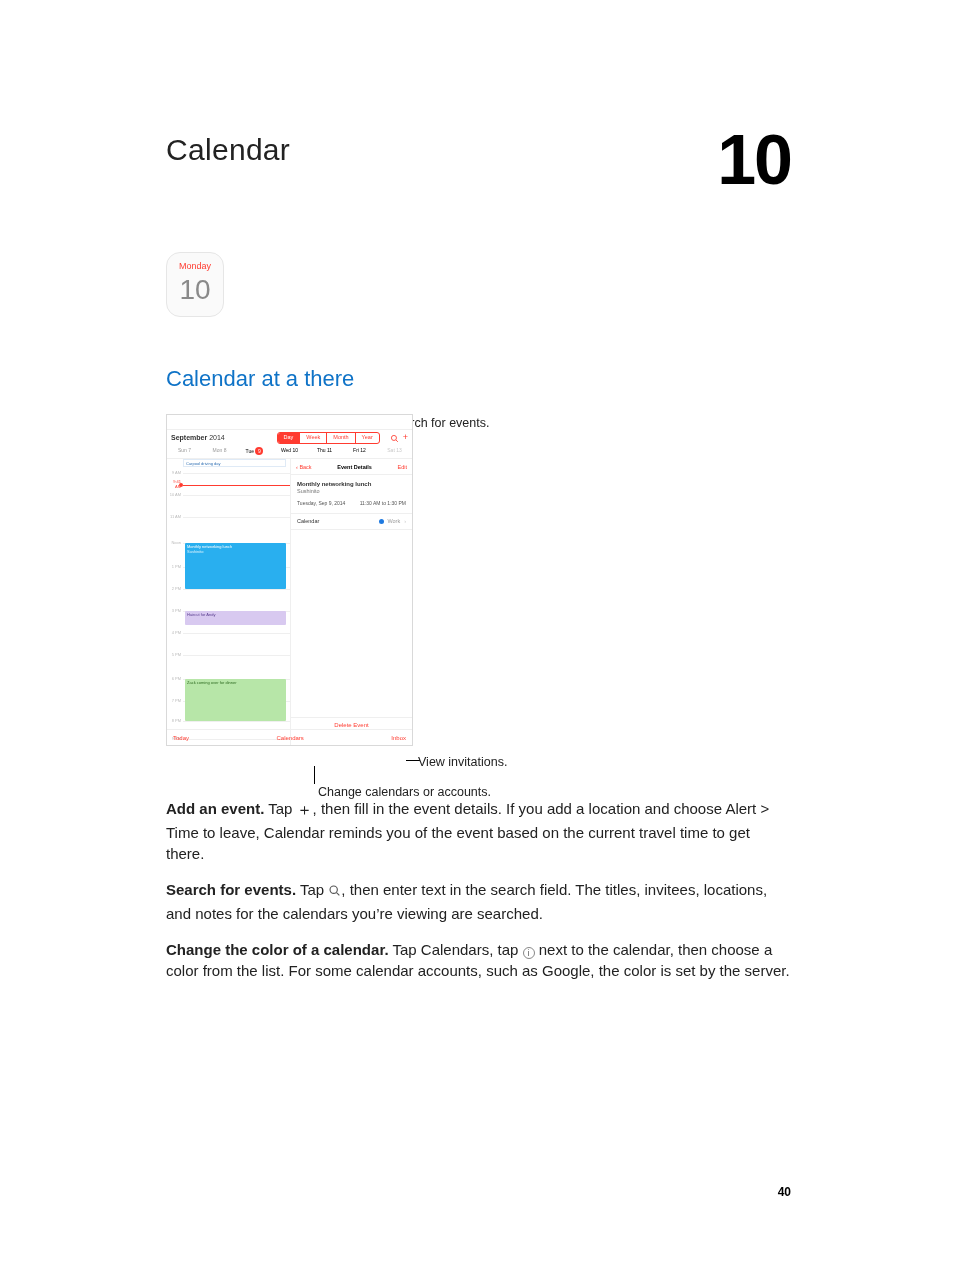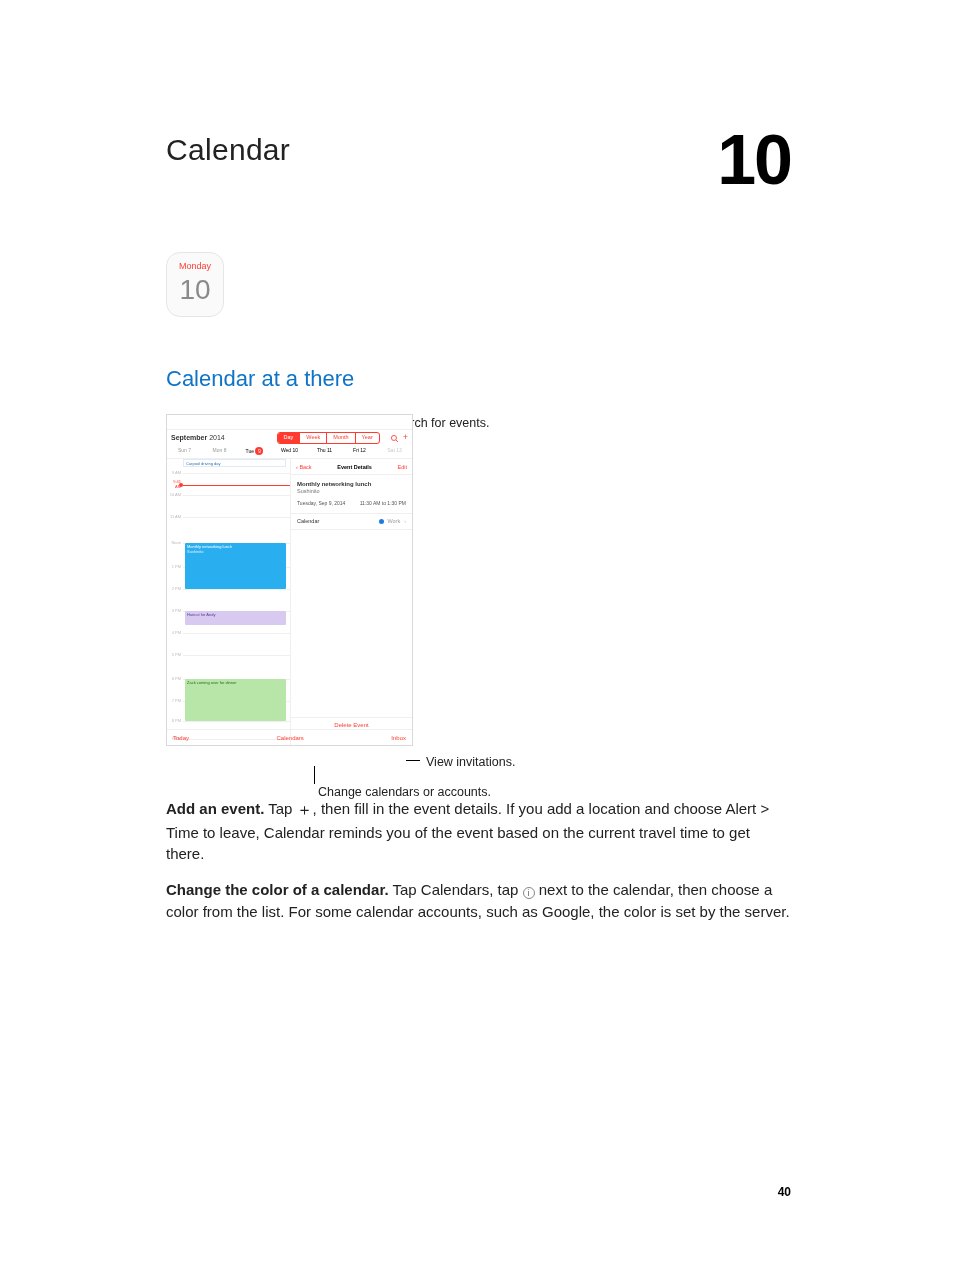--- a/index.html
+++ b/index.html
@@ -33,21 +33,21 @@
   .app-icon .dow{font-size:9px;color:#ff3b30;margin-top:3px}
   .app-icon .dnum{font-size:28px;font-weight:200;color:#8a8a8a;margin-top:-3px}
 
   h2.section{color:var(--blue);font-weight:400;font-size:22px;margin:0 0 6px}
 
   
   .figwrap{position:relative;width:420px}
   .callout{position:absolute;font-size:12.5px;color:#222}
   .co-views{left:62px;top:0}
   .co-search{left:222px;top:0}
-  .co-inv{left:260px;top:339px}
+  .co-inv{left:252px;top:339px}
   .co-acc{left:152px;top:369px}
   .lead{position:absolute;background:#000}
   .lead.v{width:1px}
   .lead.h{height:1px}
 
   
   .ipad{position:relative;margin-top:20px;width:247px;height:332px;border:1px solid var(--hair);background:#fff;font-family:"Helvetica Neue",Helvetica,Arial,sans-serif;color:#333}
   .ipad .topbar{height:15px;border-bottom:1px solid var(--hair2)}
   .ipad .tb-row{display:flex;align-items:center;height:15px;padding:0 4px;gap:4px}
   .ipad .month{font-size:7px}
@@ -255,18 +255,24 @@
       <div class="callout co-inv">View invitations.</div>
       <div class="lead v" style="left:148px;top:352px;height:18px"></div>
       <div class="callout co-acc">Change calendars or accounts.</div>
     </div>
 
     <div class="paras">
       <p class="para">
         <b>Add an event.</b><span> Tap </span><span class="inline-plus">＋</span><span>, then fill in the event details. If you add a location and choose Alert &gt; Time to leave, Calendar reminds you of the event based on the current travel time to get there.</span>
       </p>
       <p class="para">
+        <b>Search for events.</b><span> Tap </span><span class="inline-icon"><svg viewBox="0 0 16 16" fill="none" stroke="#555" stroke-width="1.4">
+              <circle cx="7" cy="7" r="4.5"></circle>
+              <line x1="10.5" y1="10.5" x2="14" y2="14"></line>
+            </svg></span><span>, then enter text in the search field. The titles, invitees, locations, and notes for the calendars you’re viewing are searched.</span>
+      </p>
+      <p class="para">
         <b>Change the color of a calendar.</b><span> Tap Calendars, tap </span><span class="inline-info">i</span><span> next to the calendar, then choose a color from the list. For some calendar accounts, such as Google, the color is set by the server.</span>
       </p>
     </div>
   </div>
   <div class="pagenum">40</div>
 </div>
 
 </body></html>

